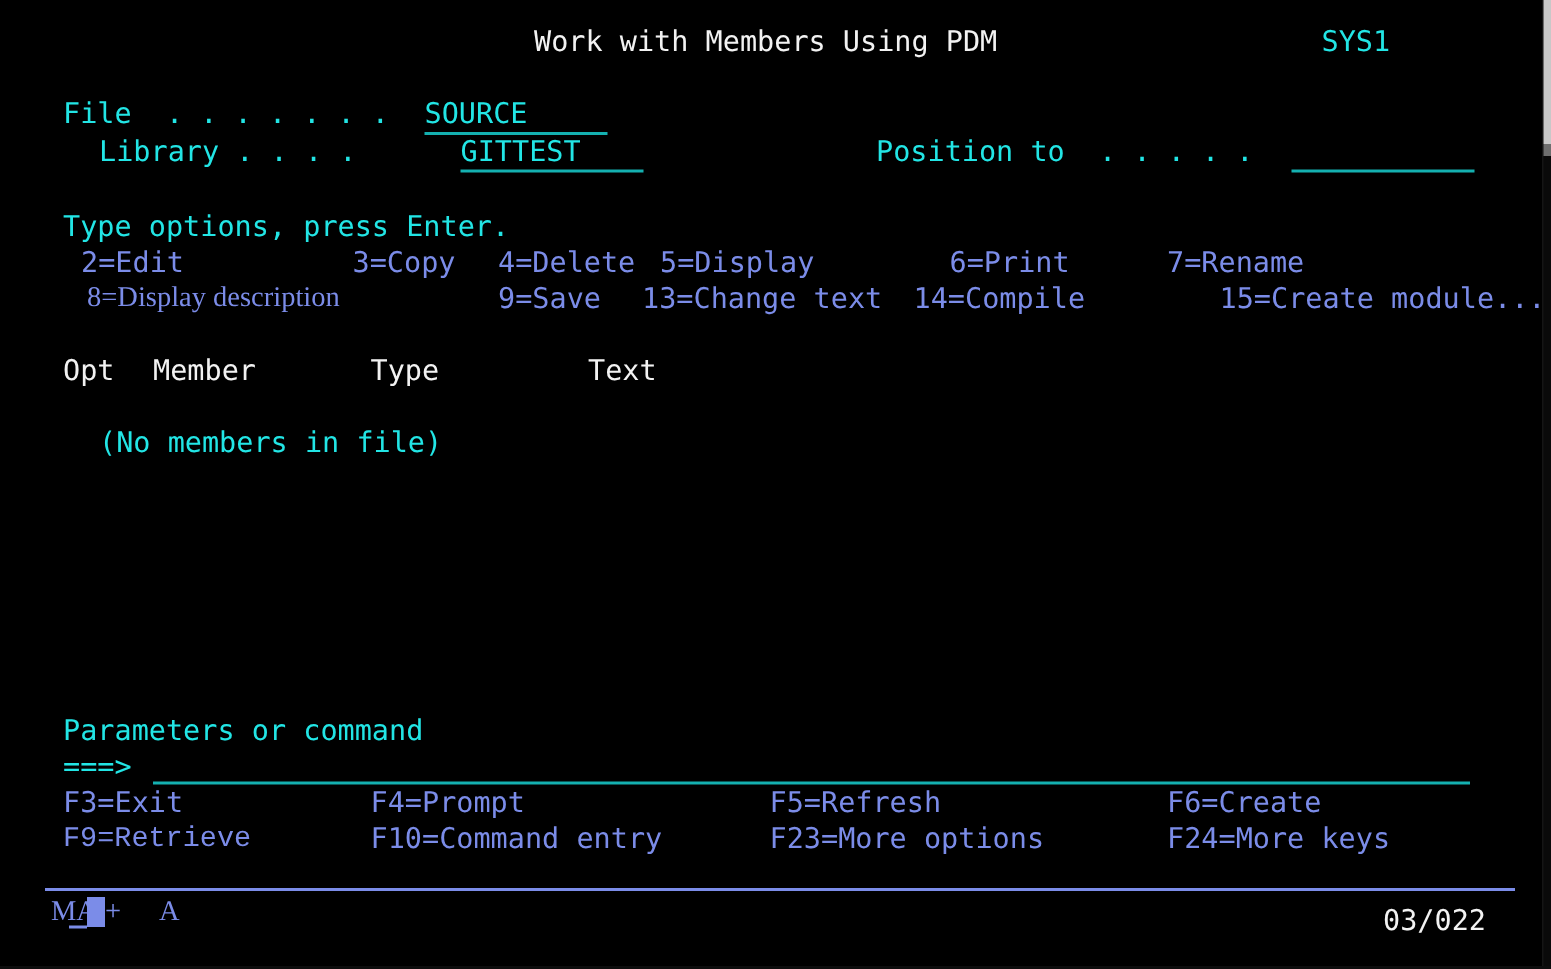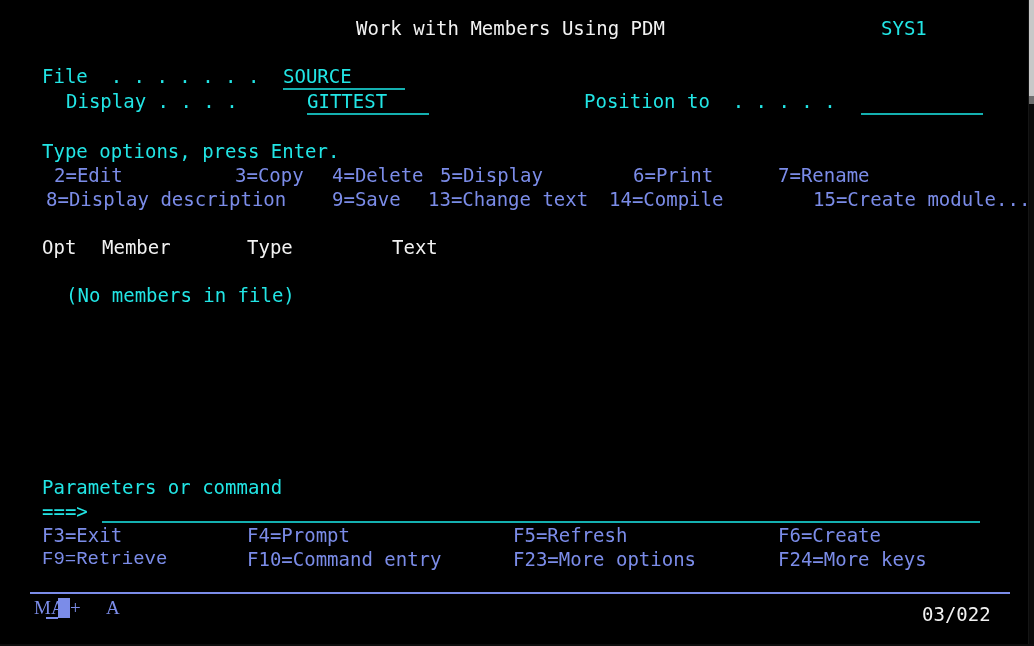--- a/index.html
+++ b/index.html
@@ -113,38 +113,38 @@
 
 <div id="terminal">
 
   <div class="cell c-white" style="left:356px; top:16px;">Work with Members Using PDM</div>
   <div class="cell c-cyan" style="left:881px; top:16px;">SYS1</div>
 
   <div class="cell c-cyan" style="left:42px; top:64px;">File  . . . . . . .</div>
   <div class="cell c-cyan" style="left:283px; top:64px;">SOURCE</div>
   <div class="field-ul" style="left:283px; top:88px; width:122px;"></div>
 
-  <div class="cell c-cyan" style="left:66px; top:89px;">Display . . . .</div>
+  <div class="cell c-cyan" style="left:66px; top:89px;">Library . . . .</div>
   <div class="cell c-cyan" style="left:307px; top:89px;">GITTEST</div>
   <div class="field-ul" style="left:307px; top:113px; width:122px;"></div>
 
   <div class="cell c-cyan" style="left:584px; top:89px;">Position to  . . . . .</div>
   <div class="cell c-cyan" style="left:861px; top:89px;"></div>
   <div class="field-ul" style="left:861px; top:113px; width:122px;"></div>
 
   <div class="cell c-cyan" style="left:42px; top:139px;">Type options, press Enter.</div>
 
   <div class="cell c-blue" style="left:54px; top:163px;">2=Edit</div>
   <div class="cell c-blue" style="left:235px; top:163px;">3=Copy</div>
   <div class="cell c-blue" style="left:332px; top:163px;">4=Delete</div>
   <div class="cell c-blue" style="left:440px; top:163px;">5=Display</div>
   <div class="cell c-blue" style="left:633px; top:163px;">6=Print</div>
   <div class="cell c-blue" style="left:778px; top:163px;">7=Rename</div>
 
-  <div class="cell c-blue" style="left:46px; top:187px;">8=Display description</div>
+  <div class="cell c-blue" style="left:58px; top:187px;font-family:Liberation Serif, serif;">8=Display description</div>
   <div class="cell c-blue" style="left:332px; top:187px;">9=Save</div>
   <div class="cell c-blue" style="left:428px; top:187px;">13=Change text</div>
   <div class="cell c-blue" style="left:609px; top:187px;">14=Compile</div>
   <div class="cell c-blue" style="left:766px; top:187px;margin-left:47px;">15=Create module...</div>
 
   <div class="cell c-white" style="left:42px; top:235px;">Opt</div>
   <div class="cell c-white" style="left:102px; top:235px;">Member</div>
   <div class="cell c-white" style="left:247px; top:235px;">Type</div>
   <div class="cell c-white" style="left:392px; top:235px;">Text</div>
 

